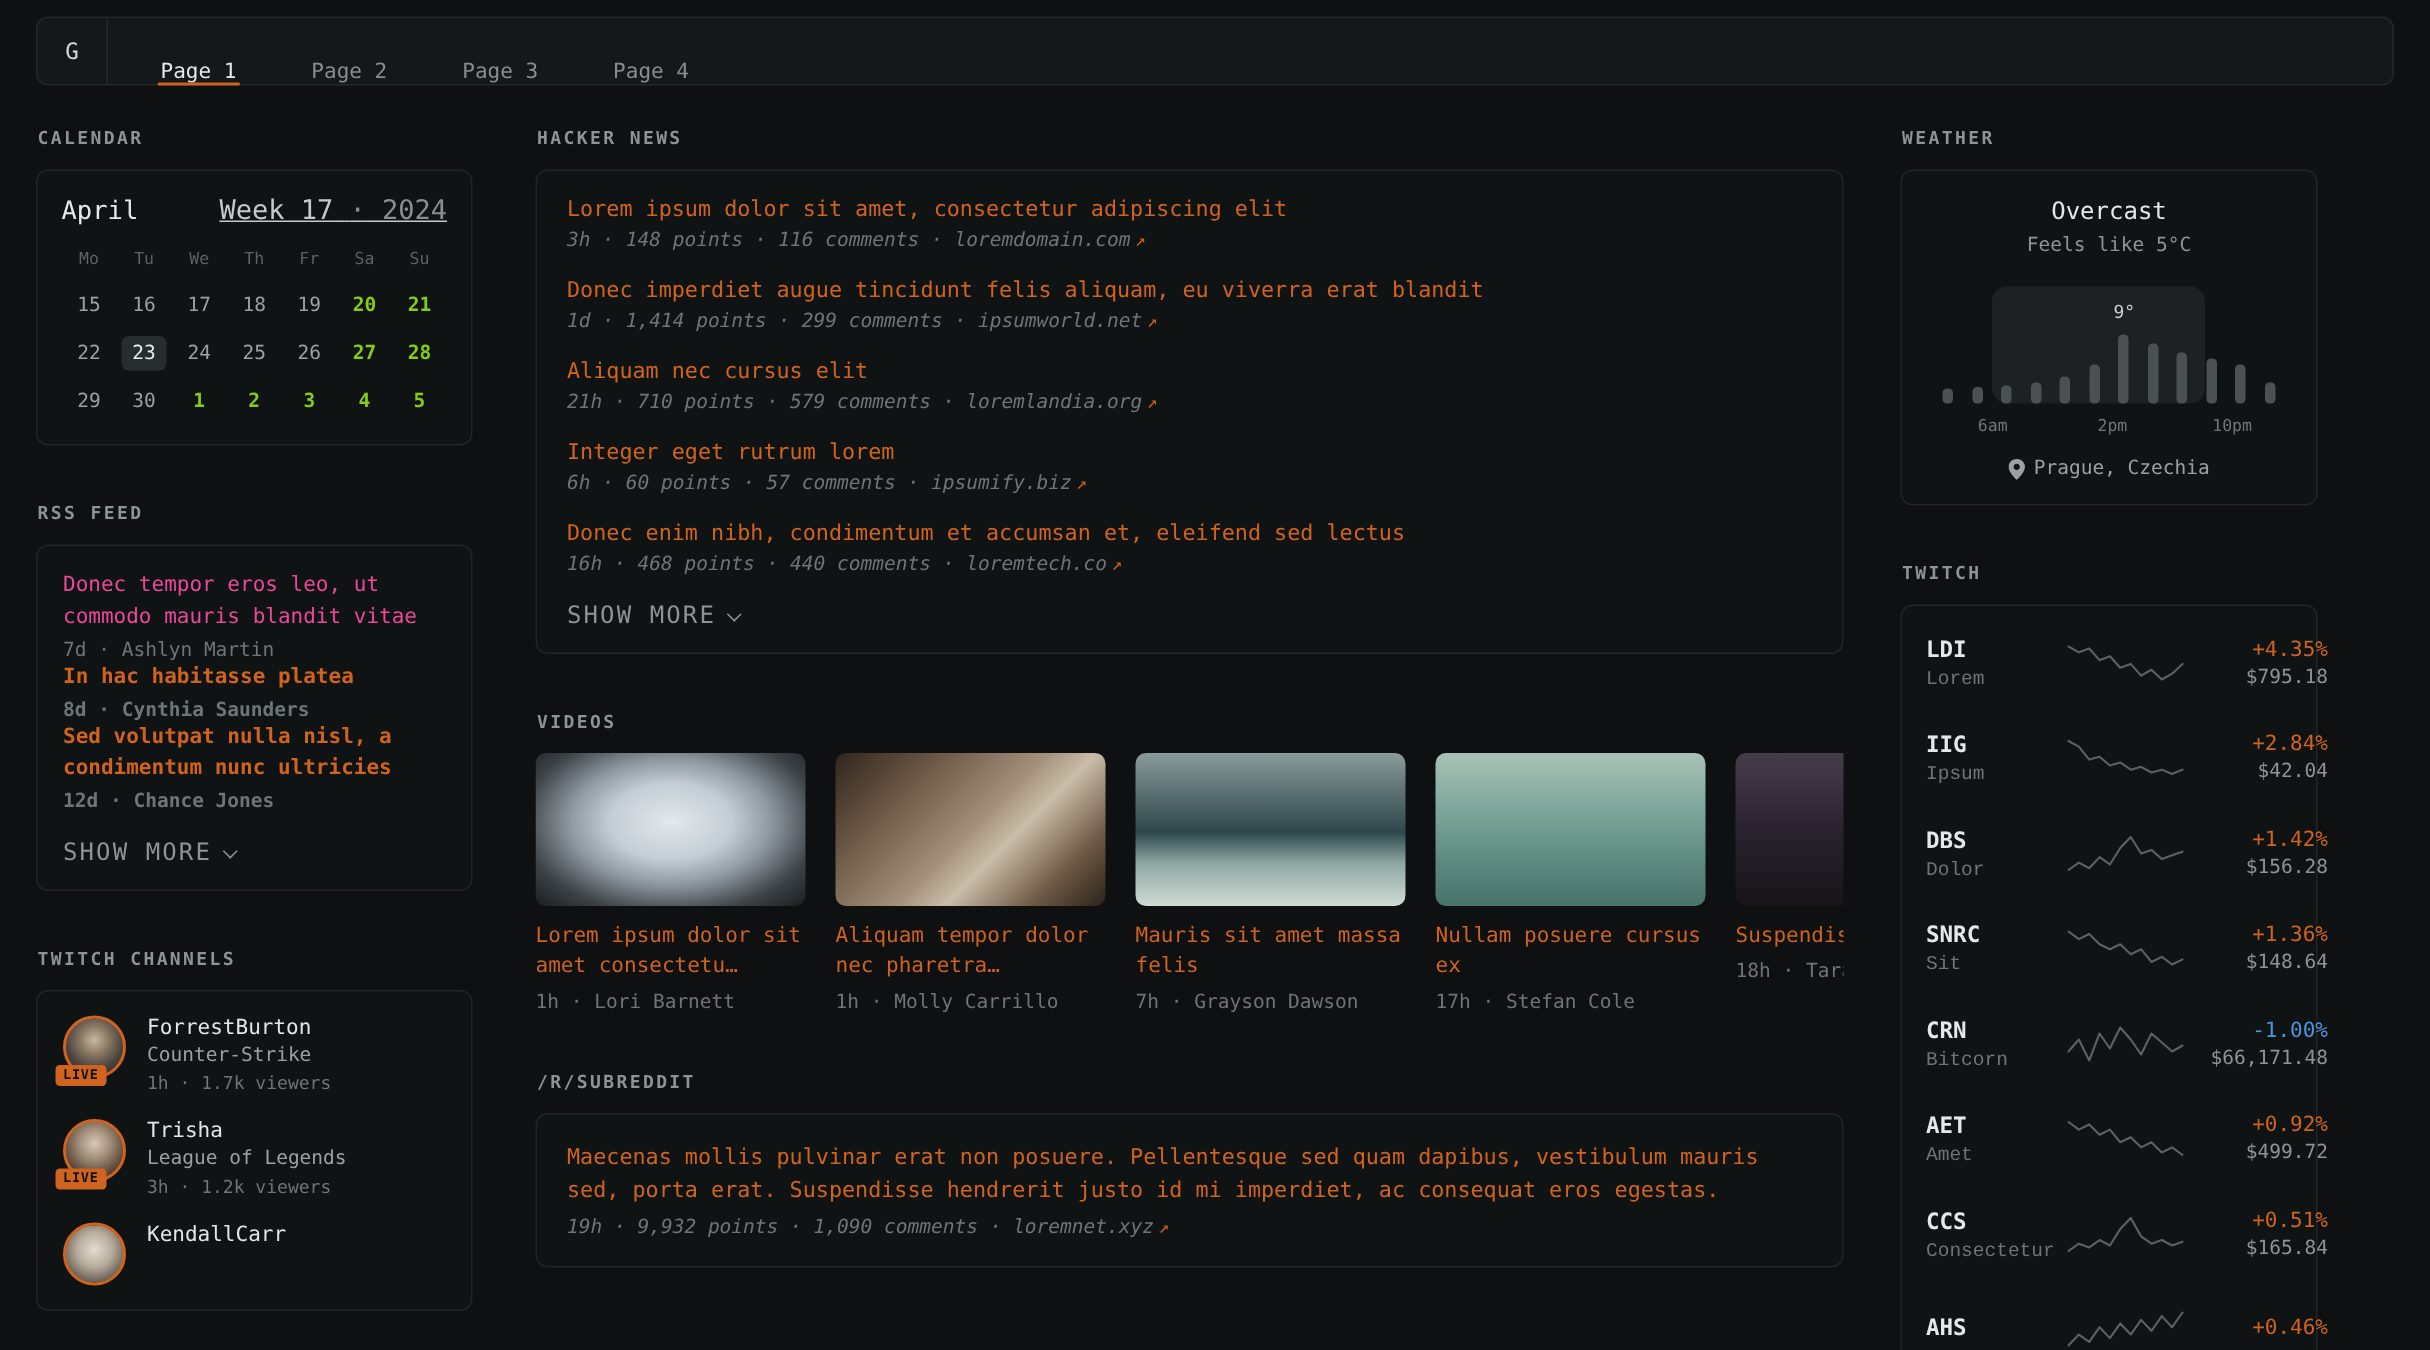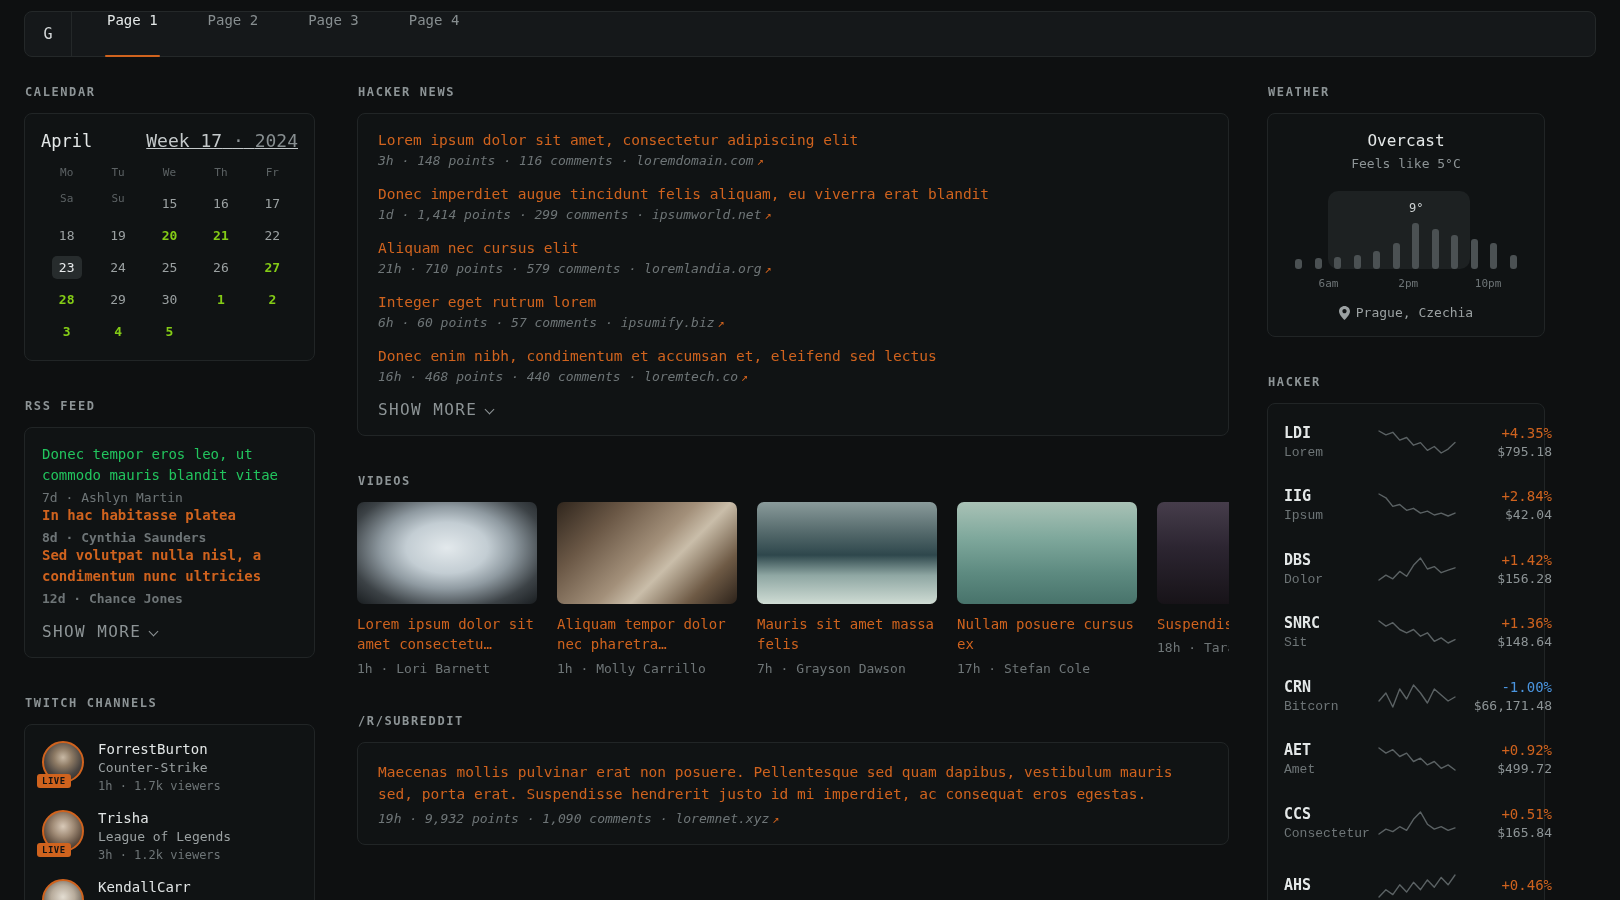--- a/index.html
+++ b/index.html
@@ -10,50 +10,50 @@
     font-family:"DejaVu Sans Mono","Liberation Mono",monospace;
     font-size:14px;
     -webkit-font-smoothing:antialiased;
   }
   .page { padding:11px 24px 0 24px; }
 
   
   .topbar { height:46px; background:#15181a; border:1px solid #242829; border-radius:8px; display:flex; align-items:stretch; }
   .logo { width:47px; display:flex; align-items:center; justify-content:center; color:#d6dadb; font-size:15px; border-right:1px solid #242829; cursor:pointer; }
   .tabs { display:flex; padding-left:10px; }
-  .tab { position:relative; display:flex; align-items:flex-start; padding:0 13px; margin:0 12px; color:#878e90; cursor:pointer; }
+  .tab { position:relative; display:flex; align-items:flex-end; padding:0 13px; margin:0 12px; color:#878e90; cursor:pointer; }
   .tab.active { color:#e4e8e8; }
   .tab.active::after { content:""; position:absolute; left:11px; right:11px; bottom:-1px; height:2px; background:var(--accent); border-radius:1px; }
 
   
   .columns { display:flex; margin-top:28px; align-items:flex-start; }
   .col-left  { width:291px; flex:none; }
   .col-mid   { width:872px; flex:none; margin-left:42px; }
   .col-right { width:278px; flex:none; margin-left:38px; }
   .widget { margin-bottom:38px; }
   .widget-title { font-size:12px; font-weight:bold; letter-spacing:1.6px; color:#8d9496; margin:0 0 14px 1px; }
   .panel { border:1px solid #212526; border-radius:8px; background:#101314; }
 
   
   .cal { padding:16px; }
   .cal-head { display:flex; justify-content:space-between; align-items:baseline; margin-bottom:15px; }
   .cal-month { color:#e4e8e8; font-size:17px; }
   .cal-week { font-size:18px; color:#c4c9ca;text-decoration:underline; }
   .cal-week .sep, .cal-week .year { color:#878e90; }
-  .cal-grid { display:grid; grid-template-columns:repeat(5,1fr); row-gap:8px; text-align:center; font-size:13px; }
+  .cal-grid { display:grid; grid-template-columns:repeat(7,1fr); row-gap:8px; text-align:center; font-size:13px; }
   .dow { color:#5c6264; font-size:11px; padding-bottom:5px; }
   .day { color:#9ba1a2; line-height:24px; }
   .day.dim { color:#84cc16;font-weight:bold; }
   .day.sel span { background:#272c2d; border-radius:5px; padding:4px 7px; color:#e9eced; }
 
   
   .rss { padding:16px 17px; }
   .feed-item + .feed-item { margin-top:0;font-weight:bold; }
   .feed-title { color:var(--accent); font-size:14px; line-height:1.5; cursor:pointer; }
-  .feed-title.muted { color:#22c55e; }
+  .feed-title.muted { color:#ec4899; }
   .feed-meta { color:#6e7577; font-size:13px; margin-top:4px; }
   .show-more { margin-top:16px; font-size:16px; letter-spacing:1.4px; color:#8d9496; display:flex; align-items:center; gap:7px; cursor:pointer; width:max-content; }
   .chev { width:10px; height:10px; position:relative; display:inline-block; }
   .chev::after { content:""; position:absolute; left:2px; top:1px; width:6px; height:6px; border-right:1.5px solid #8d9496; border-bottom:1.5px solid #8d9496; transform:rotate(45deg); }
 
   .hn { padding:18px 20px 16px 20px; }
   .hn-item + .hn-item { margin-top:18px; }
   .hn-title { color:var(--accent); font-size:14.5px; cursor:pointer; }
   .hn-meta { color:#6e7577; font-size:13px; margin-top:5px;font-style:italic; }
   .src-link { color:#6e7577; cursor:pointer; }
@@ -353,21 +353,21 @@
           <div class="w-loc">
             <svg width="11" height="14" viewBox="0 0 11 14">
                 <path d="M5.5 0C2.5 0 0 2.3 0 5.2 0 9 5.5 14 5.5 14S11 9 11 5.2C11 2.3 8.5 0 5.5 0zm0 7.3c-1.2 0-2.1-.9-2.1-2.1s.9-2.1 2.1-2.1 2.1.9 2.1 2.1-.9 2.1-2.1 2.1z" fill="#9ba1a2"></path>
               </svg>
             <span>Prague, Czechia</span>
           </div>
         </div>
       </section>
 
       <section class="widget">
-        <h2 class="widget-title">HACKER</h2>
+        <h2 class="widget-title">TWITCH</h2>
         <div class="panel stocks">
 
           <div class="stock">
             <div class="s-id">
                 <div class="s-sym">LDI</div>
                 <div class="s-name">Lorem</div>
               </div>
             <div class="s-spark">
                 <svg width="78" height="26">
                   <polyline points="1.0,2.0 7.9,5.9 14.8,3.3 21.7,11.1 28.6,8.5 35.5,16.2 42.5,13.6 49.4,21.4 56.3,17.5 63.2,24.0 70.1,20.1 77.0,13.6" fill="none" stroke="#5b6264" stroke-width="1.4" stroke-linejoin="round" stroke-linecap="round"></polyline>

